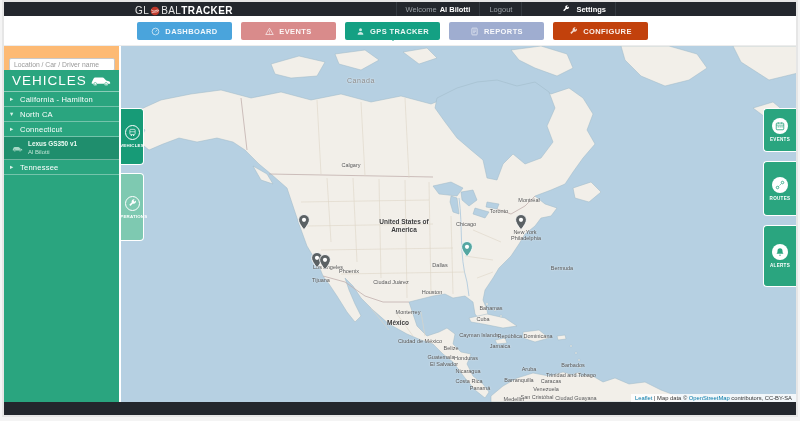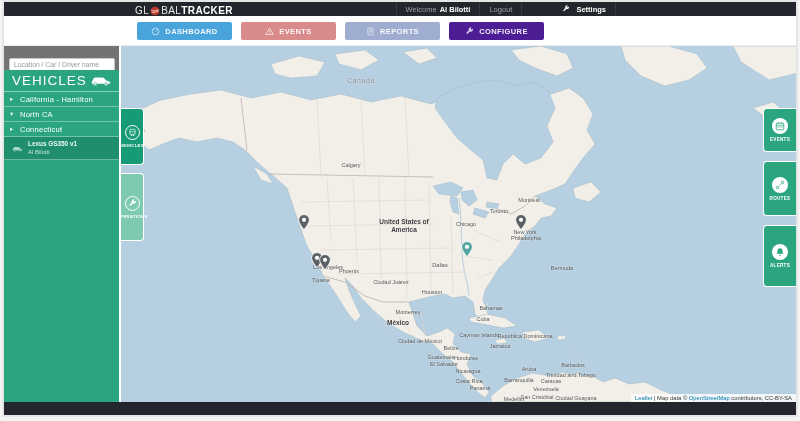--- a/index.html
+++ b/index.html
@@ -26,21 +26,21 @@
   #nav-tabs { position:absolute; left:133px; top:6px; display:flex; }
   .tab { position:relative; width:95px; height:18px; margin-right:9px; border-radius:2px; display:flex; align-items:center; justify-content:center; color:rgba(255,255,255,.92); font-size:7.5px; font-weight:bold; letter-spacing:.4px; cursor:pointer; }
   .tab .nico { display:inline-flex; margin-right:5px; opacity:.85; }
   .tab-caret { position:absolute; bottom:-5px; left:50%; margin-left:-4px; width:0; height:0; border:4px solid transparent; }
 
   
   .bodyrow { position:relative; height:356px; display:flex; }
 
   
   .sidebar { position:relative; width:117px; background:#fff; border-right:2px solid #fff; z-index:5; display:flex; flex-direction:column; }
-  .searchwrap { height:24px; background:#737373; padding:7px 4px 3px 5px; }
+  .searchwrap { height:24px; background:#fdba74; padding:7px 4px 3px 5px; }
   .searchwrap input { width:100%; height:13px; border:1px solid #c9c9c9; border-radius:2px; font-size:6.8px; padding:0 4px; color:#555; font-family:"Liberation Sans", sans-serif; outline:none; }
   .searchwrap input::placeholder { color:#9a9a9a; }
   .panel { flex:1; background:#2aa57f; color:#fff; }
   .panel-head { height:22px; display:flex; align-items:center; justify-content:space-between; padding:0 8px 0 8px; border-bottom:1px solid rgba(255,255,255,.45); }
   .panel-head .pt { font-size:13.5px; letter-spacing:1px; font-weight:normal; }
   .grp { height:15px; display:flex; align-items:center; padding:0 6px; border-bottom:1px solid rgba(255,255,255,.35); cursor:pointer; }
   .grp .caret { width:10px; font-size:6.5px; color:#d9f2e8; }
   .grp .grp-label { font-size:7.6px; font-weight:normal; letter-spacing:.2px; }
   .veh-item { display:flex; align-items:center; padding:3px 6px 3px 8px; background:#1f8e6d; border-bottom:1px solid rgba(255,255,255,.35); cursor:pointer; }
   .veh-item .veh-icon { display:inline-flex; margin-right:5px; opacity:.85; }
@@ -125,30 +125,40 @@
         <div class="tab" style="background: rgb(217, 139, 139);">
           <span class="nico">
             <svg viewBox="0 0 12 12" width="9" height="9">
               <path d="M6 1.6 11 10H1Z" fill="none" stroke="currentColor" stroke-width="1.1"></path>
               <path d="M6 4.6v2.6" stroke="currentColor" stroke-width="1"></path>
               <circle cx="6" cy="8.6" r=".6" fill="currentColor"></circle>
             </svg>
           </span>
           <span>EVENTS</span>
         </div>
+        <div class="tab active" style="background: rgb(20, 160, 131);">
+          <span class="nico">
+            <svg viewBox="0 0 12 12" width="9" height="9">
+              <circle cx="6" cy="3.6" r="2" fill="currentColor"></circle>
+              <path d="M2.2 10.4c0-2.1 1.7-3.6 3.8-3.6s3.8 1.5 3.8 3.6Z" fill="currentColor"></path>
+            </svg>
+          </span>
+          <span>GPS TRACKER</span>
+          <span class="tab-caret" style="border-top-color:#14a083"></span>
+        </div>
         <div class="tab" style="background: rgb(159, 173, 208);">
           <span class="nico">
             <svg viewBox="0 0 12 12" width="9" height="9">
               <rect x="2.5" y="1.5" width="7" height="9" rx=".8" fill="none" stroke="currentColor"></rect>
               <path d="M4 4h4M4 5.8h4M4 7.6h2.6" stroke="currentColor" stroke-width=".8"></path>
             </svg>
           </span>
           <span>REPORTS</span>
         </div>
-        <div class="tab" style="background: #4c1d95;">
+        <div class="tab" style="background: #c2410c;">
           <span class="nico">
             <svg viewBox="0 0 12 12" width="9" height="9">
               <path d="M10.4 2.1a2.9 2.9 0 0 1-3.8 3.8L3.2 9.3 1.7 7.8l3.4-3.4a2.9 2.9 0 0 1 3.8-3.8L7.3 2.2l1.5 1.5 1.6-1.6Z" fill="currentColor"></path>
             </svg>
           </span>
           <span>CONFIGURE</span>
         </div>
       </div>
   </div>
 
@@ -185,20 +195,24 @@
                 <svg viewBox="0 0 14 8" width="11" height="7">
                   <path d="M1 5.2l1.2-2.4c.3-.5.7-.8 1.3-.8h4.6c.6 0 1 .3 1.3.7l1 1.4 2 .5c.4.1.6.5.6.9v.9h-1.4a1.3 1.3 0 0 1-2.6 0H4.8a1.3 1.3 0 0 1-2.6 0H1Z" fill="#bfe5d6"></path>
                   <circle cx="3.5" cy="6.4" r=".9" fill="#bfe5d6" stroke="#1f8e6d" stroke-width=".5"></circle>
                   <circle cx="10.6" cy="6.4" r=".9" fill="#bfe5d6" stroke="#1f8e6d" stroke-width=".5"></circle>
                 </svg>
               </span>
               <span>
                 <div class="veh-name">Lexus GS350 v1</div>
                 <div class="veh-driver">Al Bilotti</div>
               </span>
+            </div>
+            <div class="grp">
+              <span class="caret">▸</span>
+              <span class="grp-label">Tennessee</span>
             </div>
           </div>
       </div>
     </div>
 
     <div id="side-tabs">
         <div class="stab st1">
           <span class="sico">
             <svg viewBox="0 0 12 12" width="9" height="9">
               <rect x="2.5" y="1.8" width="7" height="6.8" rx="1" fill="none" stroke="#fff" stroke-width=".9"></rect>

